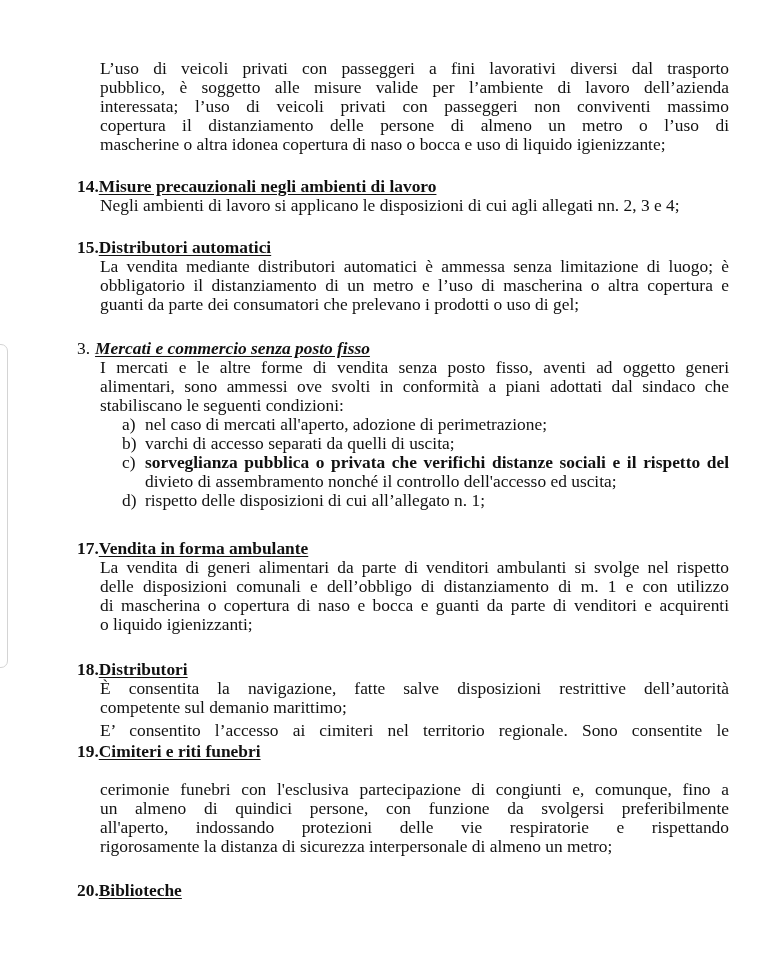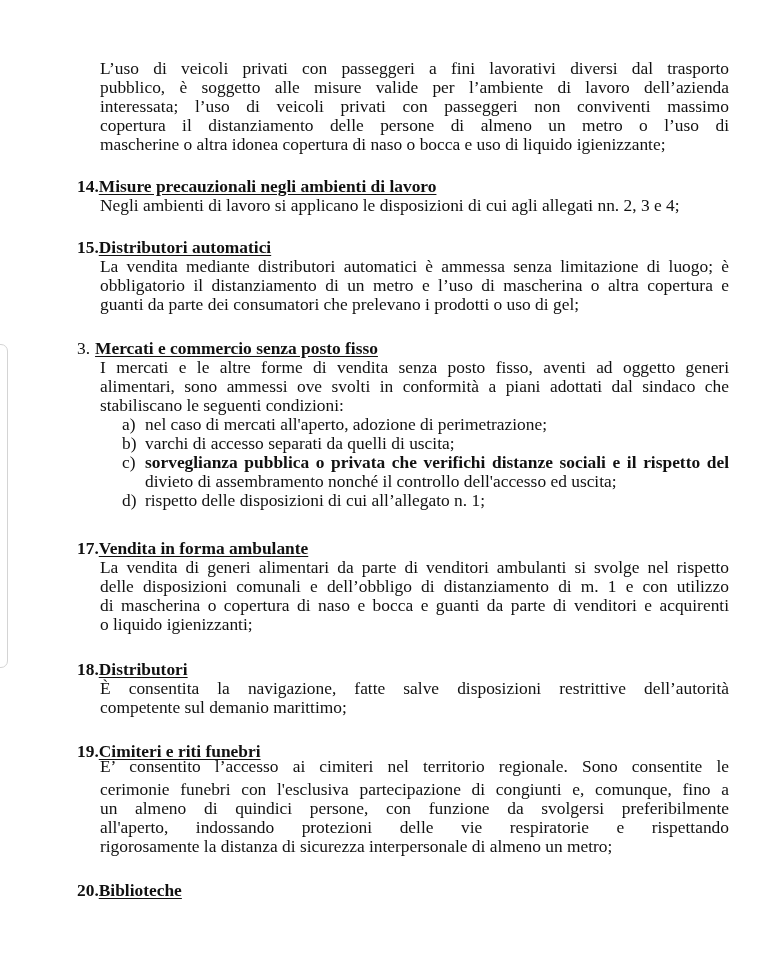--- a/index.html
+++ b/index.html
@@ -15,21 +15,21 @@
     .page { position: absolute; left: 0; top: 0; width: 770px; }
     .line {
       position: absolute; font-size: 17.4px; line-height: 19px; white-space: nowrap;
     }
     .just { text-align: justify; text-align-last: justify; }
     .body-line { left: 100px; width: 629px; }
     .item-cont { left: 145px; width: 584px; font-weight: bold; }
     .heading { left: 77px; font-weight: bold; }
     .heading.plain .num { font-weight: normal; }
     .heading .title { text-decoration: underline; text-underline-offset: 2px; }
-    .heading.plain .title { margin-left: 5px; }
+    .heading.plain .title { margin-left: 5px; font-style: italic; }
   </style>
 </head>
 <body>
 
 <div class="edge-tab"></div>
 
 <div class="page">
 
   <div class="line body-line just" style="top:59px">L’uso di veicoli privati con passeggeri a fini lavorativi diversi dal trasporto</div>
   <div class="line body-line just" style="top:78px">pubblico, è soggetto alle misure valide per l’ambiente di lavoro dell’azienda</div>
@@ -76,21 +76,21 @@
 
   <div class="line heading" style="top:660px">
     <span class="num">18.</span><span class="title">Distributori</span>
   </div>
   <div class="line body-line just" style="top:679px">È consentita la navigazione, fatte salve disposizioni restrittive dell’autorità</div>
   <div class="line body-line" style="top:698px">competente sul demanio marittimo;</div>
 
   <div class="line heading" style="top:742px">
     <span class="num">19.</span><span class="title">Cimiteri e riti funebri</span>
   </div>
-  <div class="line body-line just" style="top:757px">E’ consentito l’accesso ai cimiteri nel territorio regionale. Sono consentite le</div>
+  <div class="line body-line just" style="top:721px">E’ consentito l’accesso ai cimiteri nel territorio regionale. Sono consentite le</div>
   <div class="line body-line just" style="top:780px">cerimonie funebri con l'esclusiva partecipazione di congiunti e, comunque, fino a</div>
   <div class="line body-line just" style="top:799px">un almeno di quindici persone, con funzione da svolgersi preferibilmente</div>
   <div class="line body-line just" style="top:818px">all'aperto, indossando protezioni delle vie respiratorie e rispettando</div>
   <div class="line body-line" style="top:837px">rigorosamente la distanza di sicurezza interpersonale di almeno un metro;</div>
 
   <div class="line heading" style="top:881px">
     <span class="num">20.</span><span class="title">Biblioteche</span>
   </div>
 
 </div>

